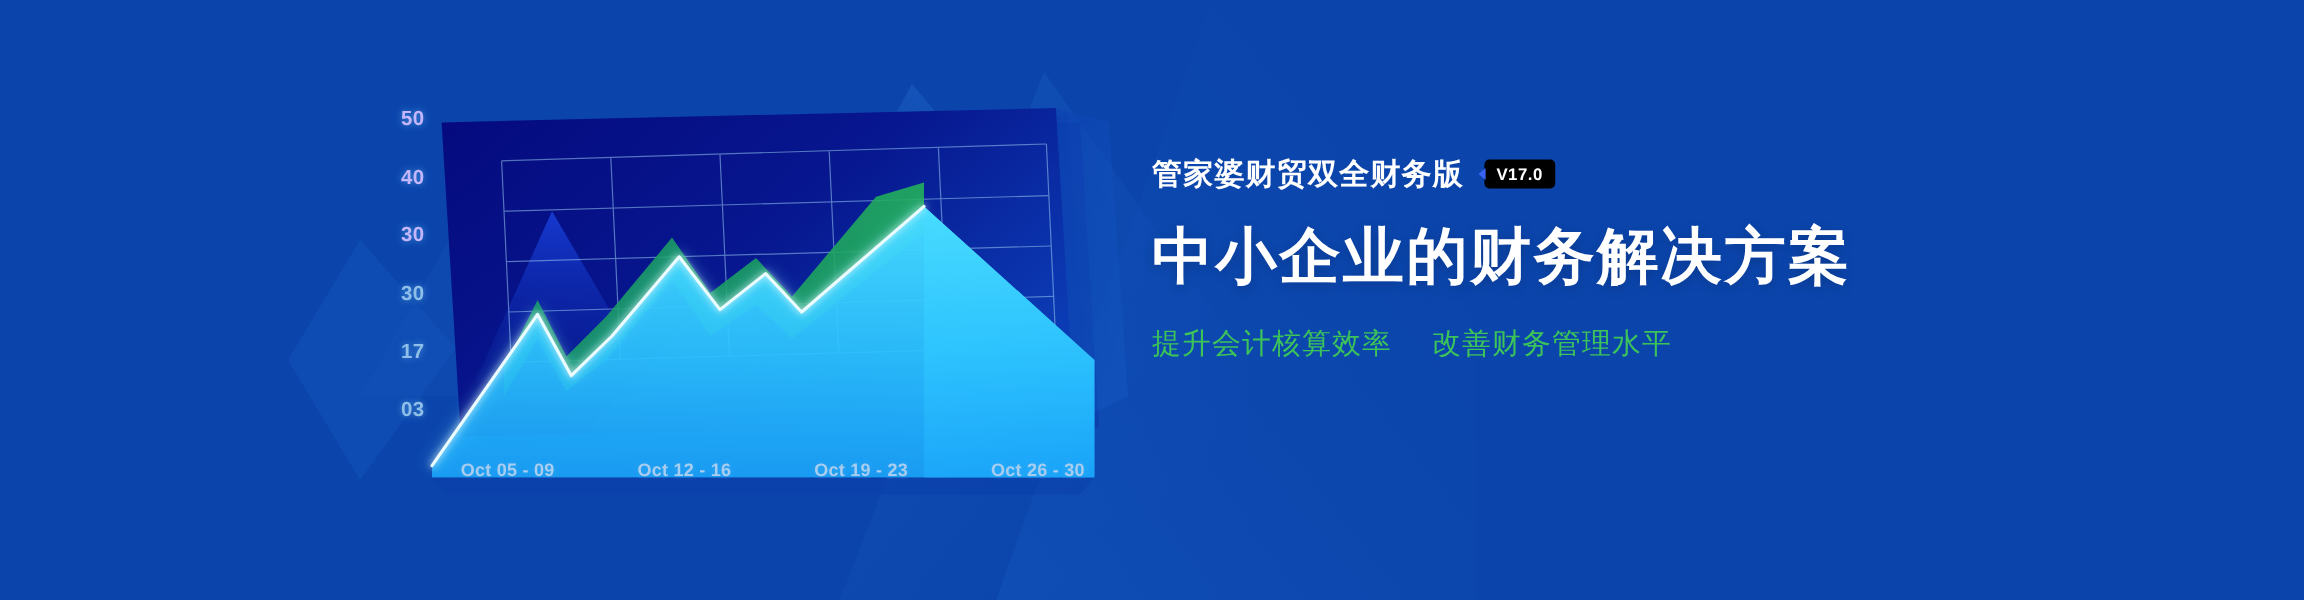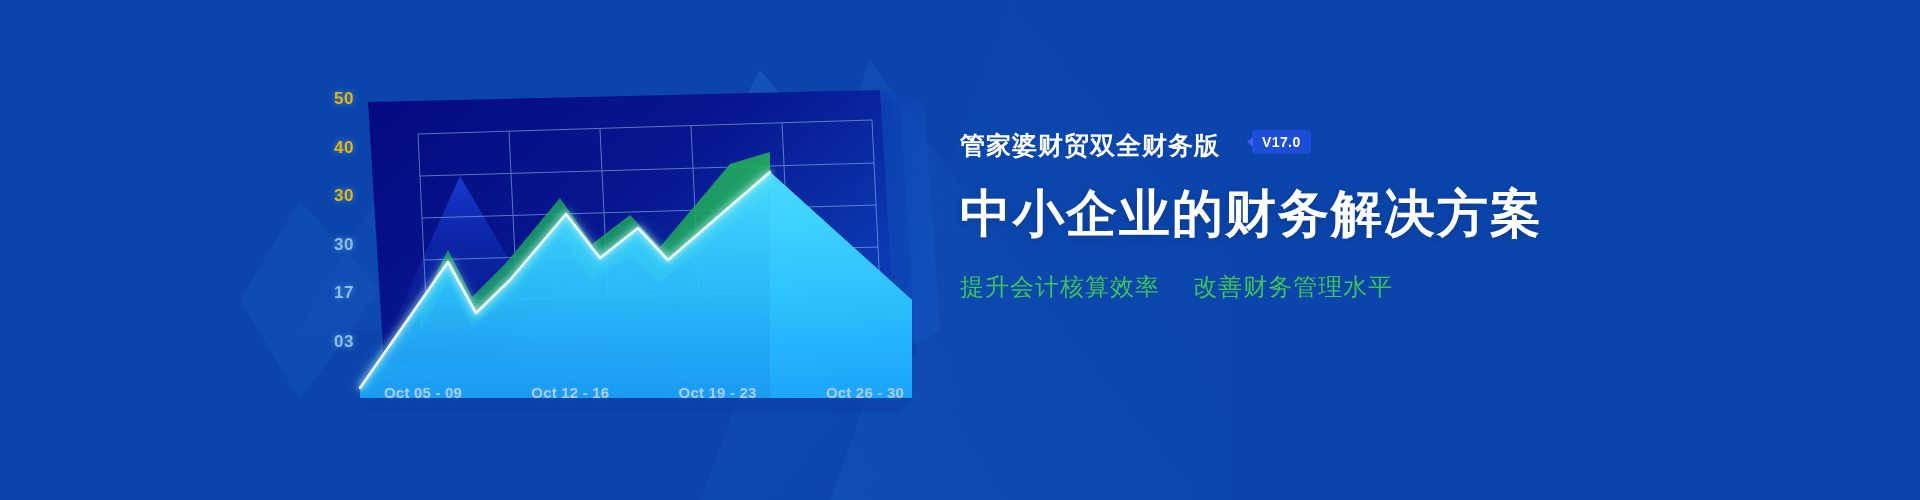--- a/index.html
+++ b/index.html
@@ -22,51 +22,51 @@
   }
   .chart-svg{position:absolute;left:0;top:0;width:720px;height:360px;}
 
   .y-axis{
     position:absolute;left:8px;top:22px;width:46px;height:260px;
     display:flex;flex-direction:column;justify-content:space-between;
     align-items:flex-end;
   }
   .y-tick{
     font-size:17px;font-weight:700;letter-spacing:.5px;
-    color:#eab308;line-height:1;
+    color:#c4b5fd;line-height:1;
     text-shadow:0 0 6px rgba(120,210,255,.55);
   }
   .y-tick.dim{color:#8fbfe8;}
 
   .x-axis{
     position:absolute;left:84px;top:300px;width:520px;
     display:flex;justify-content:space-between;
   }
   .x-tick{
     font-size:15px;font-weight:600;letter-spacing:.2px;
     color:#a9cdee;white-space:nowrap;
     text-shadow:0 0 5px rgba(110,190,255,.35);
     margin-top:16px;
   }
 
   
   .copy{
     position:absolute;left:960px;top:130px;width:640px;height:230px;
   }
   .brand-row{
-    display:flex;align-items:flex-start;gap:32px;height:30px;
+    display:flex;align-items:center;gap:17px;height:30px;
   }
   .brand-name{
     font-size:25px;font-weight:700;color:#ffffff;letter-spacing:1px;
     line-height:30px;white-space:nowrap;
   }
   .version-badge{
     position:relative;display:inline-flex;align-items:center;justify-content:center;
     height:24px;padding:0 10px;border-radius:4px;
-    background:#1d4ed8;color:#ffffff;
+    background:#000000;color:#ffffff;
     font-size:14px;font-weight:700;letter-spacing:.4px;
   }
   .version-badge::before{
     content:"";position:absolute;left:-5px;top:50%;transform:translateY(-50%);
     width:0;height:0;
     border-top:5px solid transparent;border-bottom:5px solid transparent;
     border-right:6px solid #3a62f0;
   }
   .headline{
     margin-top:26px;

